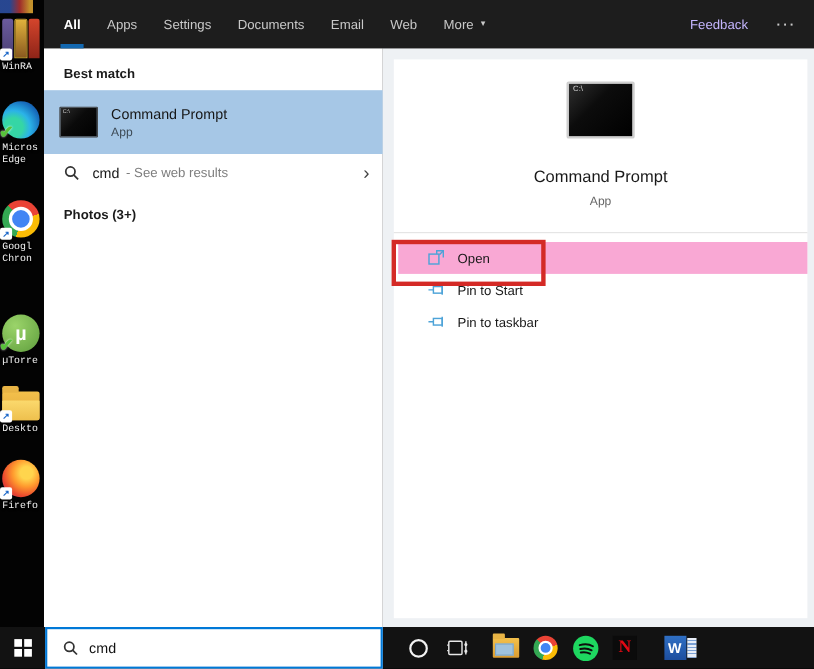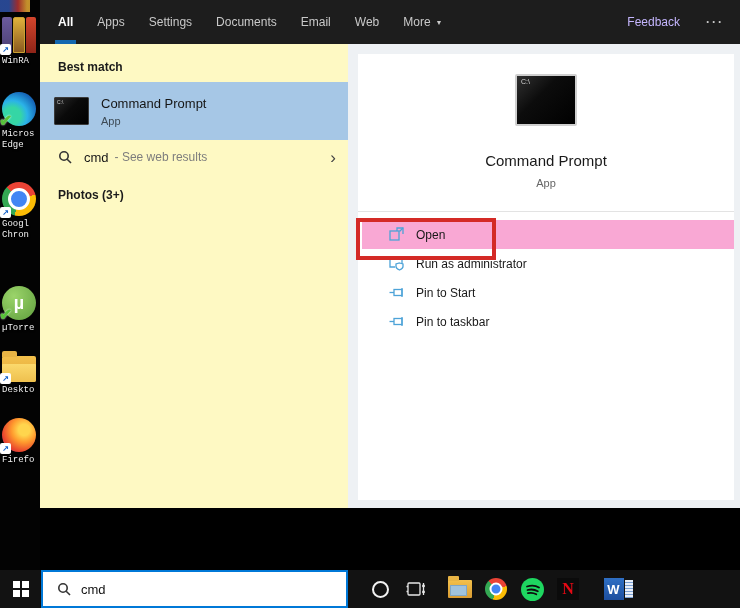--- a/index.html
+++ b/index.html
@@ -41,35 +41,35 @@
   .folder { width:34px; height:26px; position:relative; background:linear-gradient(#f3c04b,#e2a93c); border-radius:2px; margin-top:8px; }
   .folder::before { content:""; position:absolute; left:0; top:-5px; width:15px; height:6px;
                     background:#e8b445; border-radius:2px 2px 0 0; }
   .folder::after  { content:""; position:absolute; left:0; bottom:0; width:100%; height:70%;
                     background:linear-gradient(#fbd96d,#eec04e); border-radius:1px 1px 2px 2px; }
   
   .firefox { width:34px; height:34px; border-radius:50%;
       background:radial-gradient(circle at 65% 35%, #ffd54d 0 18%, #ff9a2e 40%, #e8432e 70%, #8a2f8a 100%); }
 
   
-  .search-window { position:absolute; left:40px; top:0; right:0; height:508px; display:flex; flex-direction:column; }
+  .search-window { position:absolute; left:40px; top:0; right:0; height:570px; display:flex; flex-direction:column; }
   .topbar { height:44px; background:#1d1d1d; display:flex; align-items:center; padding:0 16px 0 18px; flex:none; }
   .tab { position:relative; color:#c9c9c9; font-size:12px; margin-right:24px; height:44px;
          display:flex; align-items:center; cursor:default; }
   .tab.active { color:#fff; font-weight:bold; }
   .tab.active .tab-underline { position:absolute; left:-3px; right:-3px; bottom:0; height:4px; background:#1368b0; }
   .tab .dd { font-size:7px; margin-left:5px; color:#c9c9c9; }
   .topbar-right { margin-left:auto; display:flex; align-items:center; }
   .feedback { color:#c4b5fd; font-size:12px; margin-right:26px; }
   .ellipsis { color:#c9c9c9; font-size:12px; letter-spacing:2px; font-weight:bold; }
 
   .content { flex:1; display:flex; min-height:0; }
 
   
-  .results { width:308px; flex:none; background:#fef9c3; padding-top:8px; }
+  .results { width:308px; flex:none; background:#ffffff; padding-top:8px; }
   .group-header { font-size:12px; font-weight:bold; color:#1b1b1b; padding:8px 18px 8px 18px; }
   .best-row { height:58px; background:#a6c7e6; display:flex; align-items:center; padding-left:14px; }
   .cmd-icon-small { width:35px; height:28px; background:linear-gradient(135deg,#2a2a2a 0%,#0a0a0a 45%,#000 100%);
                     border:1px solid #3a3a3a; border-radius:1px; position:relative; flex:none; }
   .cmd-icon-small::before { content:"C:\\"; position:absolute; left:2px; top:1px; color:#cfcfcf; font-size:5px; }
   .best-text { margin-left:12px; }
   .best-title { font-size:13px; color:#161616; }
   .best-sub { font-size:11px; color:#3d4a55; margin-top:4px; }
   .web-row { height:30px; display:flex; align-items:center; padding:0 12px 0 18px; margin-top:2px; }
   .web-query { font-size:13px; color:#161616; margin-left:12px; }
@@ -249,30 +249,20 @@
                 <rect x="1" y="4" width="9" height="9"></rect>
                   <path d="M8 4 L8 1 L14 1 L14 7"></path>
                   <path d="M10.5 4.5 L14 1"></path>
               </svg>
             </span>
             <span class="action-label">Open</span>
           </div>
           <div class="action-row">
             <span class="action-icon">
               <svg width="15" height="15" viewBox="0 0 15 15" fill="none" stroke="#4da3d8" stroke-width="1.3">
-                <path d="M1 2 H13 V8"></path>
-                  <path d="M1 2 V11 H6"></path>
-                <path d="M10.5 7 L14 8 V10.5 C14 12.5 10.5 14 10.5 14 C10.5 14 7 12.5 7 10.5 V8 Z"></path>
-              </svg>
-            </span>
-            <span class="action-label">Run as administrator</span>
-          </div>
-          <div class="action-row">
-            <span class="action-icon">
-              <svg width="15" height="15" viewBox="0 0 15 15" fill="none" stroke="#4da3d8" stroke-width="1.3">
                 <line x1="0.5" y1="7.5" x2="5" y2="7.5"></line>
                   <rect x="5" y="4.5" width="8" height="6"></rect>
                   <line x1="13" y1="3" x2="13" y2="12"></line>
               </svg>
             </span>
             <span class="action-label">Pin to Start</span>
           </div>
           <div class="action-row">
             <span class="action-icon">
               <svg width="15" height="15" viewBox="0 0 15 15" fill="none" stroke="#4da3d8" stroke-width="1.3">

